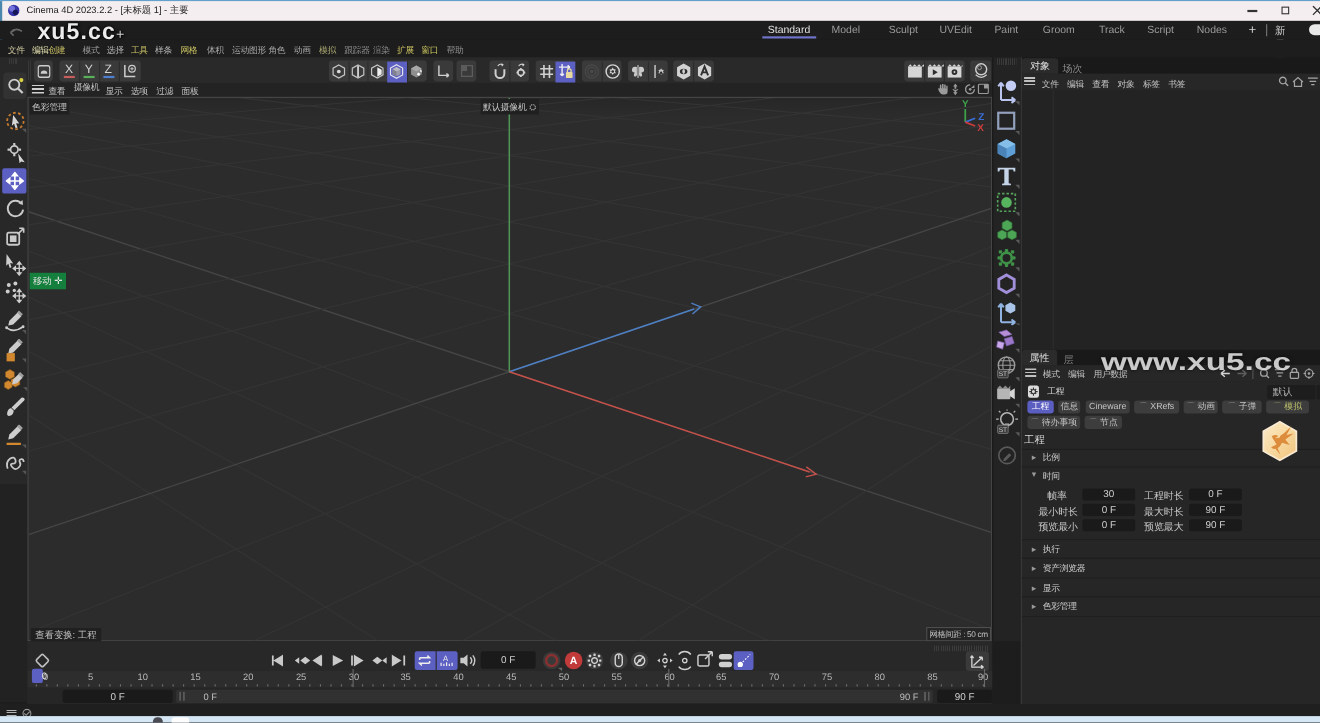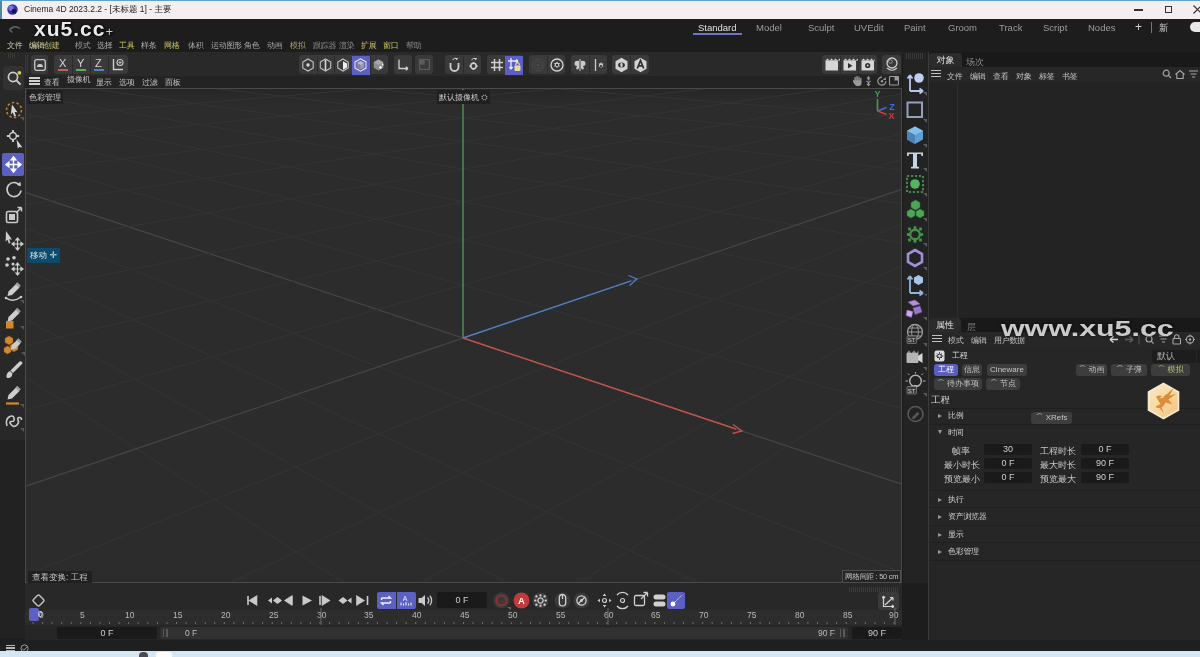--- a/index.html
+++ b/index.html
@@ -435,21 +435,21 @@
     <line x1="0" y1="858.1" x2="875" y2="282.6" stroke="#343434" stroke-width="1"></line>
 
     <line x1="437" y1="249" x2="437" y2="0" stroke="#4f9454" stroke-width="1.4"></line>
     <line x1="437" y1="249" x2="605" y2="191.9" stroke="#4d7fc4" stroke-width="1.4"></line>
     <path d="M602.5 186.5 L611 190 L603.5 196.5" fill="none" stroke="#4d7fc4" stroke-width="1.3"></path>
     <line x1="437" y1="249" x2="710" y2="340" stroke="#c4504a" stroke-width="1.4"></line>
     <path d="M707 335.5 L716 342 L706.5 344.5" fill="none" stroke="#c4504a" stroke-width="1.3"></path>
   </svg>
   <div class="abs" style="left:27px;top:90px;background:#202020;color:#c9c9c9;font-size:8px;padding:1.5px 2px;">色彩管理</div>
   <div class="abs" style="left:437px;top:90px;background:#202020;color:#c9c9c9;font-size:8px;padding:1.5px 2px;">默认摄像机 <span style="color:#9a9a9a">⛭</span></div>
-  <div class="abs" style="left:27px;top:248px;background:#0c4a6e;color:#e4e4e4;font-size:8.5px;padding:1.5px 3px;">移动 <span style="font-size:9px;">✛</span></div>
+  <div class="abs" style="left:27px;top:248px;background:#15803d;color:#e4e4e4;font-size:8.5px;padding:1.5px 3px;">移动 <span style="font-size:9px;">✛</span></div>
   <div class="abs" style="left:28px;top:571px;background:#202020;color:#c2c2c2;font-size:8.5px;padding:1px 4px;">查看变换: 工程</div>
   <div class="abs" style="left:842px;top:570px;background:#252525;border:1px solid #4e4e4e;color:#c2c2c2;font-size:7.5px;padding:0.5px 2px;letter-spacing:-0.3px;white-space:nowrap;">网格间距 : 50 cm</div>
 
   <svg class="abs" style="left:860px;top:88px" width="40" height="34" viewBox="0 0 40 34">
     <line x1="17.5" y1="23" x2="17.5" y2="11" stroke="#3fa14a" stroke-width="1.6"></line>
     <text x="17.5" y="9" fill="#3fa14a" font-size="9" font-weight="bold" text-anchor="middle" font-family="Liberation Sans">Y</text>
     <line x1="17.5" y1="23" x2="26.5" y2="19.5" stroke="#3a6fd8" stroke-width="1.6"></line>
     <text x="32" y="21.5" fill="#3a6fd8" font-size="9" font-weight="bold" text-anchor="middle" font-family="Liberation Sans">Z</text>
     <line x1="17.5" y1="23" x2="26.5" y2="26.5" stroke="#cc3d3d" stroke-width="1.6"></line>
     <text x="31.5" y="31" fill="#cc3d3d" font-size="9" font-weight="bold" text-anchor="middle" font-family="Liberation Sans">X</text>
@@ -602,21 +602,21 @@
         <path d="M5.5 2.2 v1.6 M5.5 8.2 v1.6 M1.7 6 h1.6 M7.7 6 h1.6 M3 3.5 l1.1 1.1 M6.9 6.9 L8 8 M8 3.5 L6.9 4.6 M4.1 6.9 L3 8"></path>
       </g>
   </svg>
   <div class="m" style="left:952px;top:350px;color:#d5d5d5;">工程</div>
   <div class="abs" style="left:1152px;top:350px;width:44px;height:13px;background:#1d1d1d;border-radius:2px;color:#b5b5b5;font-size:9px;line-height:13px;text-indent:5px;">默认</div>
   <div class="abs" style="left:1197px;top:350px;width:3px;height:13px;background:#1d1d1d;"></div>
 
   <div class="chip" style="left:934px;top:364px;width:24px;background:#5b5ec1;color:#fff;">工程</div>
   <div class="chip" style="left:962px;top:364px;width:20px;">信息</div>
   <div class="chip" style="left:987px;top:364px;width:40px;">Cineware</div>
-  <div class="chip" style="left:1031px;top:364px;width:41px;margin-top:48px;">⌒ XRefs</div>
+  <div class="chip" style="left:1031px;top:364px;width:41px;">⌒ XRefs</div>
   <div class="chip" style="left:1076px;top:364px;width:31px;">⌒ 动画</div>
   <div class="chip" style="left:1111px;top:364px;width:36px;">⌒ 子弹</div>
   <div class="chip" style="left:1151px;top:364px;width:39px;color:#bcc06c;">⌒ 模拟</div>
   <div class="chip" style="left:934px;top:378px;width:48px;">⌒ 待办事项</div>
   <div class="chip" style="left:986px;top:378px;width:34px;">⌒ 节点</div>
 
   <div class="abs" style="left:931px;top:394px;color:#d8d8d8;font-size:9.5px;">工程</div>
   <div class="sep" style="left:929px;top:408px;width:271px;"></div>
   <div class="abs" style="left:938px;top:411px;color:#9a9a9a;font-size:8px;">▸</div>
   <div class="m" style="left:948px;top:410px;color:#cdcdcd;">比例</div>

